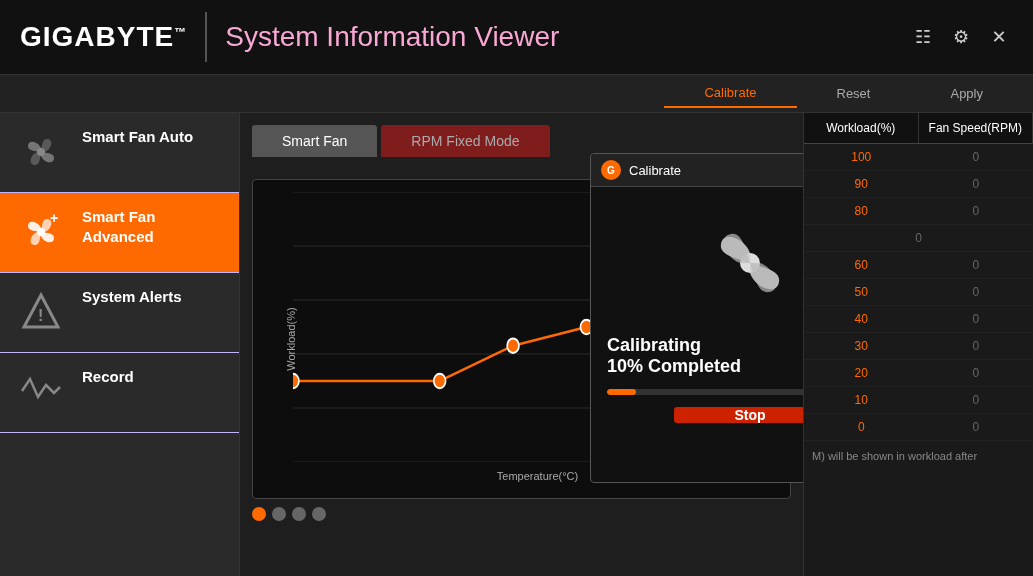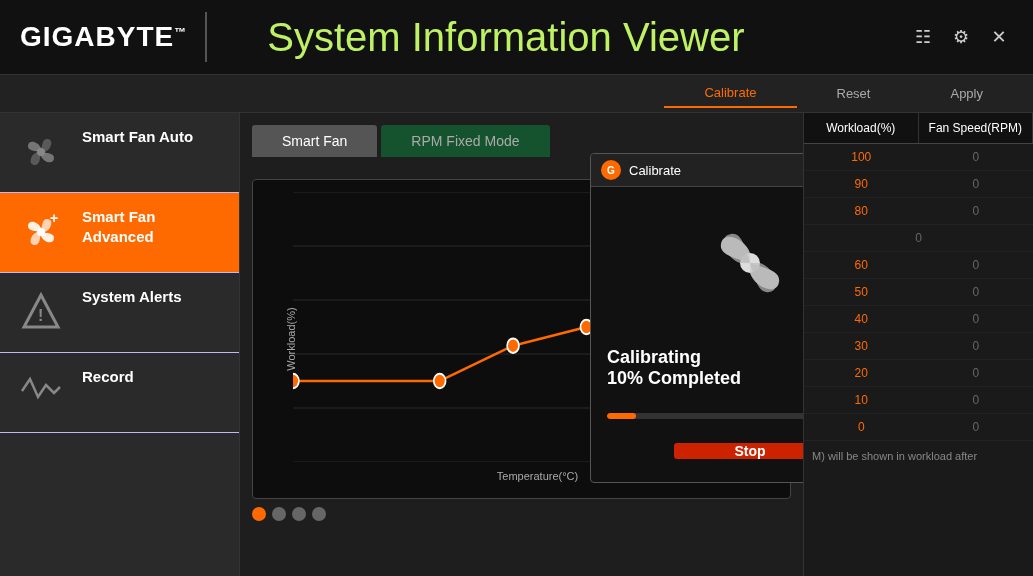--- a/index.html
+++ b/index.html
@@ -29,25 +29,24 @@
       margin-right: 18px;
     }
     .header-logo sup { font-size: 12px; }
     .header-divider {
       width: 2px;
       height: 50px;
       background: #555;
       margin-right: 18px;
     }
     .header-title {
-      font-size: 40px;
+      font-size: 28px;
       font-weight: 300;
-      color: #bef264;
-      flex: 1;
-      margin-left: 42px;
+      color: #f9a8d4;
+      flex: 1;
     }
     .header-icons {
       display: flex;
       gap: 10px;
       align-items: center;
     }
     .header-icon {
       width: 28px;
       height: 28px;
       display: flex;
@@ -135,21 +134,21 @@
     }
 
     
     .tabs {
       display: flex;
       gap: 4px;
       margin-bottom: 22px;
     }
     .tab {
       padding: 8px 30px;
-      background: #14532d;
+      background: #7f1d1d;
       color: #aaa;
       font-size: 14px;
       cursor: pointer;
       border-radius: 3px 3px 0 0;
     }
     .tab.active {
       background: #555;
       color: #fff;
     }
 
@@ -294,21 +293,21 @@
       flex: 1;
       font-size: 13px;
       color: #fff;
     }
     .dialog-body {
       flex: 1;
       display: flex;
       flex-direction: column;
       align-items: center;
       padding: 16px;
-      gap: 24px;
+      gap: 12px;
     }
     .dialog-fan-icon {
       width: 120px;
       height: 120px;
       display: flex;
       align-items: center;
       justify-content: center;
     }
     .dialog-status {
       font-size: 18px;

